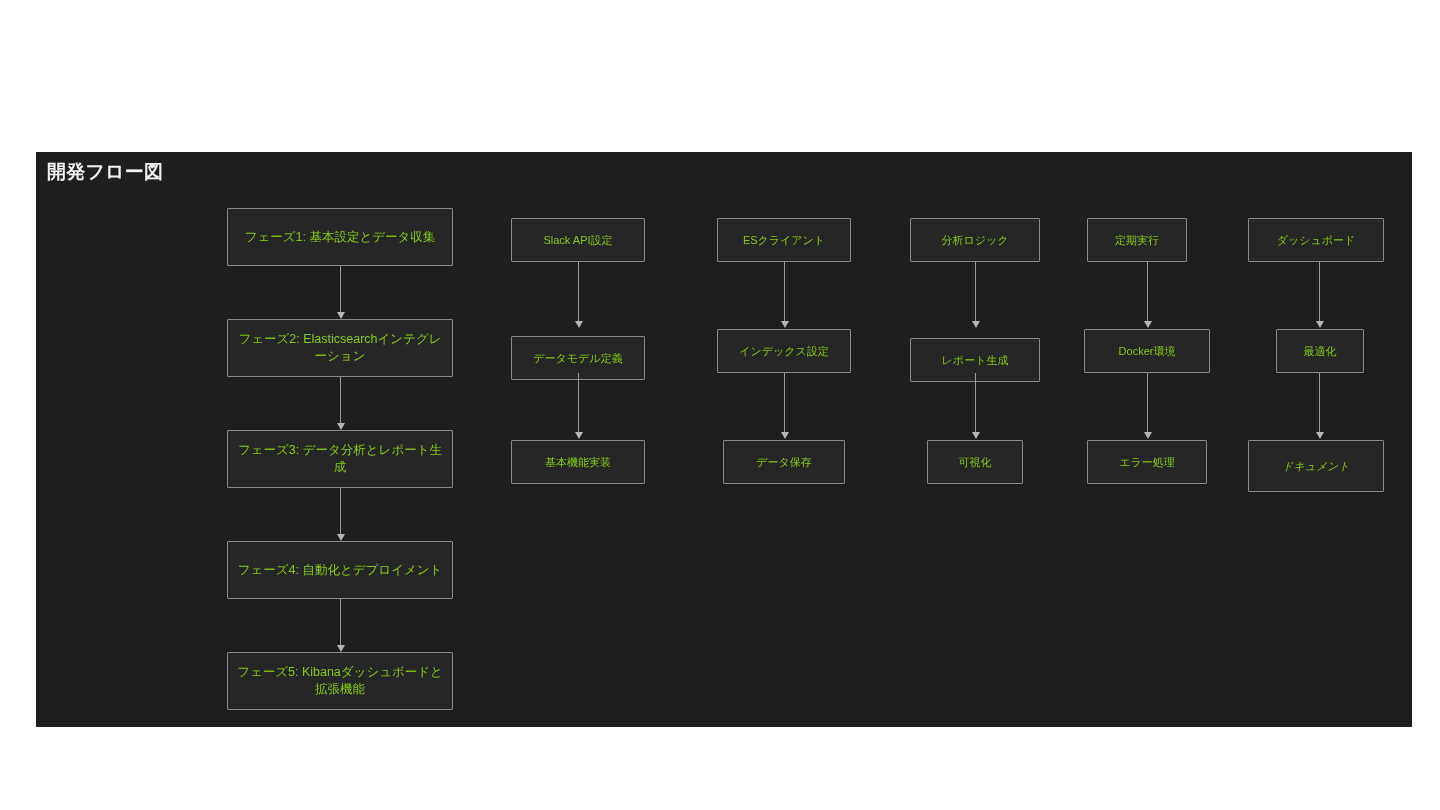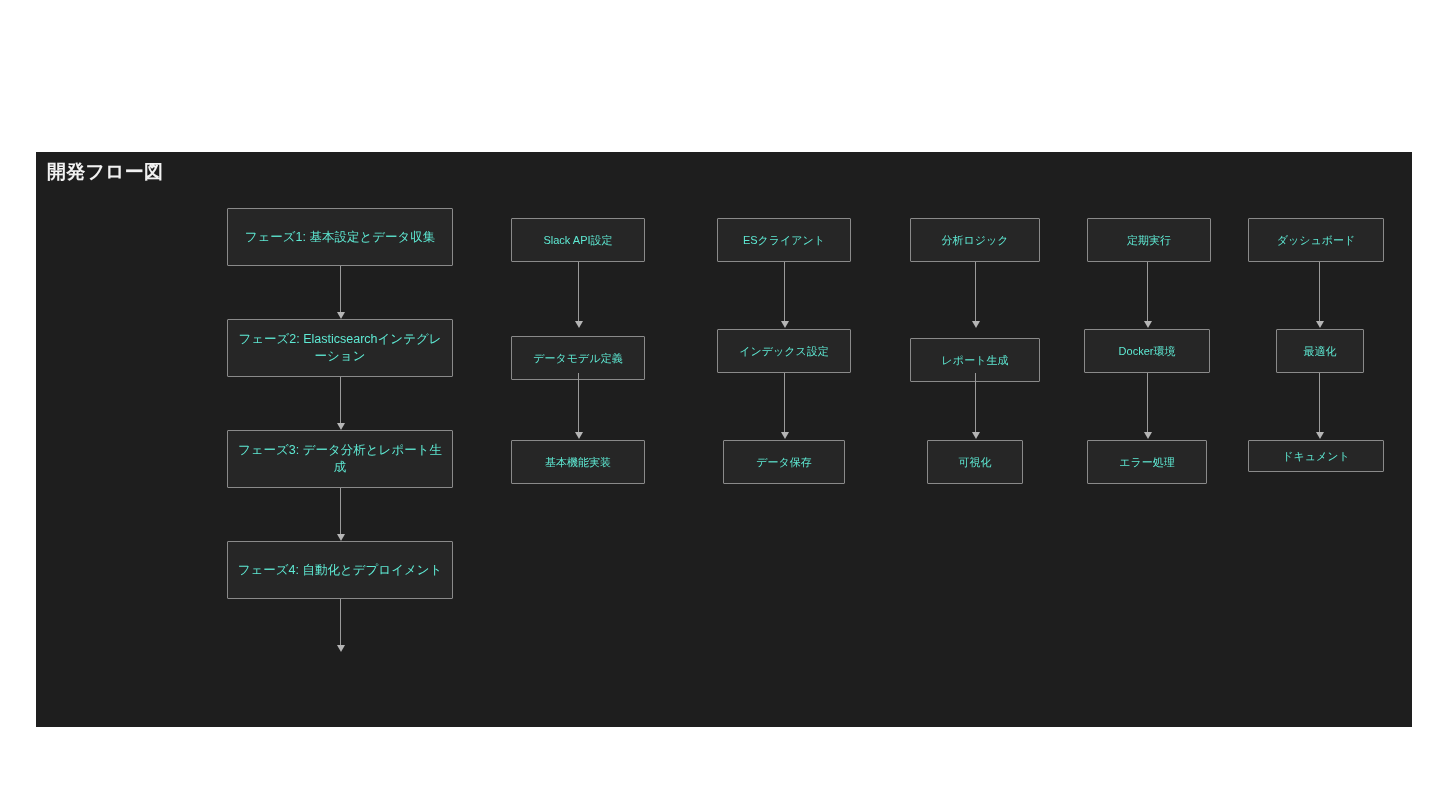--- a/index.html
+++ b/index.html
@@ -40,21 +40,21 @@
     letter-spacing: 0.2px;
     white-space: nowrap;
   }
 
   
   .node {
     position: absolute;
     box-sizing: border-box;
     background: #262626;
     border: 1px solid #8a8a8a;
-    color: #5eead4;
+    color: #84cc16;
     display: flex;
     align-items: center;
     justify-content: center;
     text-align: center;
     line-height: 1.35;
     font-size: 12.5px;
     padding: 2px 6px;
     white-space: pre-line;
     border-radius: 1px;
   }
@@ -118,20 +118,21 @@
       <div class="head" style="top:46px;"></div>
     </div>
 
     <div class="node phase" style="left:191px; top:389px; width:226px; height:58px;">フェーズ4: 自動化とデプロイメント</div>
 
     <div class="edge" style="left:304px; top:447px; height:53px;">
       <div class="line" style="height:46px;"></div>
       <div class="head" style="top:46px;"></div>
     </div>
 
+    <div class="node phase" style="left:191px; top:500px; width:226px; height:58px;">フェーズ5: Kibanaダッシュボードと拡張機能</div>
 
     <div class="node task" style="left:475px; top:66px; width:134px; height:44px;">Slack API設定</div>
 
     <div class="edge" style="left:542px; top:110px; height:66px;">
       <div class="line" style="height:59px;"></div>
       <div class="head" style="top:59px;"></div>
     </div>
 
     <div class="node task" style="left:475px; top:184px; width:134px; height:44px;">データモデル定義</div>
 
@@ -167,21 +168,21 @@
 
     <div class="node task" style="left:874px; top:186px; width:130px; height:44px;">レポート生成</div>
 
     <div class="edge" style="left:939px; top:221px; height:66px;">
       <div class="line" style="height:59px;"></div>
       <div class="head" style="top:59px;"></div>
     </div>
 
     <div class="node task" style="left:891px; top:288px; width:96px; height:44px;">可視化</div>
 
-    <div class="node task" style="left:1051px; top:66px; width:124px; height:44px;">定期実行</div>
+    <div class="node task" style="left:1051px; top:66px; width:100px; height:44px;">定期実行</div>
 
     <div class="edge" style="left:1111px; top:110px; height:66px;">
       <div class="line" style="height:59px;"></div>
       <div class="head" style="top:59px;"></div>
     </div>
 
     <div class="node task" style="left:1048px; top:177px; width:126px; height:44px;">Docker環境</div>
 
     <div class="edge" style="left:1111px; top:221px; height:66px;">
       <div class="line" style="height:59px;"></div>
@@ -197,17 +198,17 @@
       <div class="head" style="top:59px;"></div>
     </div>
 
     <div class="node task" style="left:1240px; top:177px; width:88px; height:44px;">最適化</div>
 
     <div class="edge" style="left:1283px; top:221px; height:66px;">
       <div class="line" style="height:59px;"></div>
       <div class="head" style="top:59px;"></div>
     </div>
 
-    <div class="node task" style="left:1212px; top:288px; width:136px; height:32px;">ドキュメント</div>
+    <div class="node task" style="left:1212px; top:288px; width:136px; height:52px;font-style:italic;">ドキュメント</div>
 
   </div>
 
 </div>
 
 </body></html>

